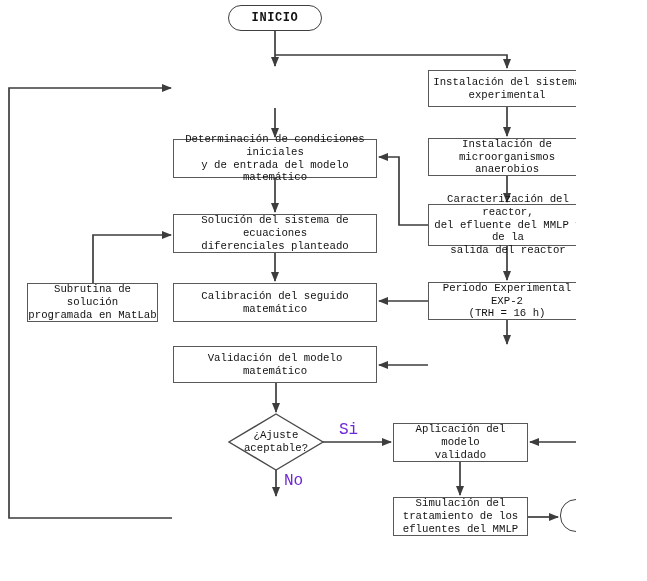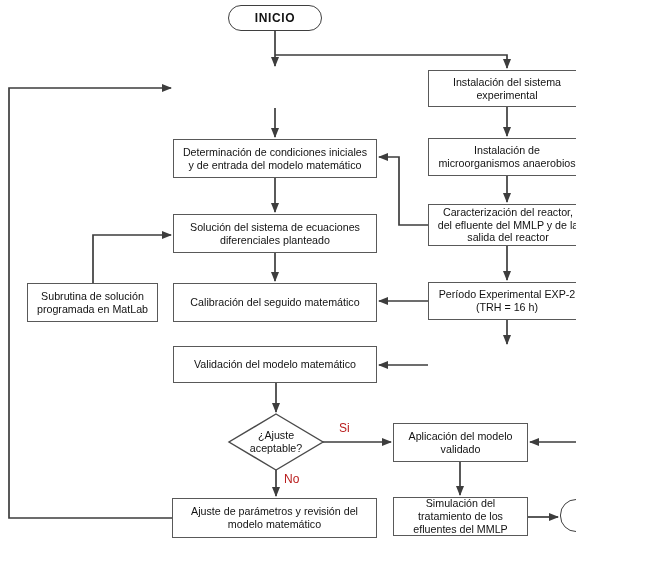--- a/index.html
+++ b/index.html
@@ -1,37 +1,37 @@
 <!DOCTYPE html>
 <html><head>
 <meta charset="utf-8">
 <style>
   html,body{margin:0;padding:0;background:#ffffff;}
   .stage{
     position:relative;width:576px;height:581px;background:#ffffff;
-    font-family:Liberation Sans, sans-serif;color:#121212;overflow:hidden;
+    font-family:Liberation Mono, monospace;color:#121212;overflow:hidden;
   }
   svg.connectors{position:absolute;left:0;top:0;width:647px;height:581px;}
   .node{
     position:absolute;display:flex;align-items:center;justify-content:center;
     text-align:center;background:#ffffff;border:1px solid #595959;
     font-size:10.7px;line-height:12.8px;white-space:pre-line;
     box-sizing:border-box;padding:1px 0;color:#121212;
   }
   .node.small{font-size:10px;line-height:12.3px;}
   .terminal{
     position:absolute;display:flex;align-items:center;justify-content:center;
     background:#ffffff;border:1.5px solid #3f3f3f;border-radius:16px;
     font-weight:bold;font-size:12px;letter-spacing:.6px;box-sizing:border-box;color:#121212;
   }
   .diamond-label{
     position:absolute;display:flex;align-items:center;justify-content:center;
     text-align:center;font-size:10.7px;line-height:12.8px;white-space:pre-line;color:#121212;
   }
-  .edge-label{position:absolute;font-size:12px;color:#b91c1c;}
+  .edge-label{position:absolute;font-size:16px;color:#6d28d9;}
   .caption{
     position:absolute;left:10px;top:557px;width:627px;text-align:center;
     font-size:13.5px;color:#121212;
   }
 </style>
 </head>
 <body>
 
 <div class="stage">
 
@@ -99,22 +99,20 @@
   <div class="diamond-label" style="left:229px;top:414px;width:94px;height:56px">¿Ajuste
 aceptable?</div>
 
   <span class="edge-label" style="left:339px;top:421px">Si</span>
 
   <span class="edge-label" style="left:284px;top:472px">No</span>
 
   <div class="node" style="left:393px;top:423px;width:135px;height:39px">Aplicación del modelo
 validado</div>
 
-  <div class="node" style="left:172px;top:498px;width:205px;height:40px">Ajuste de parámetros y revisión del
-modelo matemático</div>
 
   <div class="node" style="left:393px;top:497px;width:135px;height:39px">Simulación del
 tratamiento de los
 efluentes del MMLP</div>
 
   <div class="terminal" style="left:560px;top:499px;width:77px;height:33px">FIN</div>
 
 
 </div>
 

